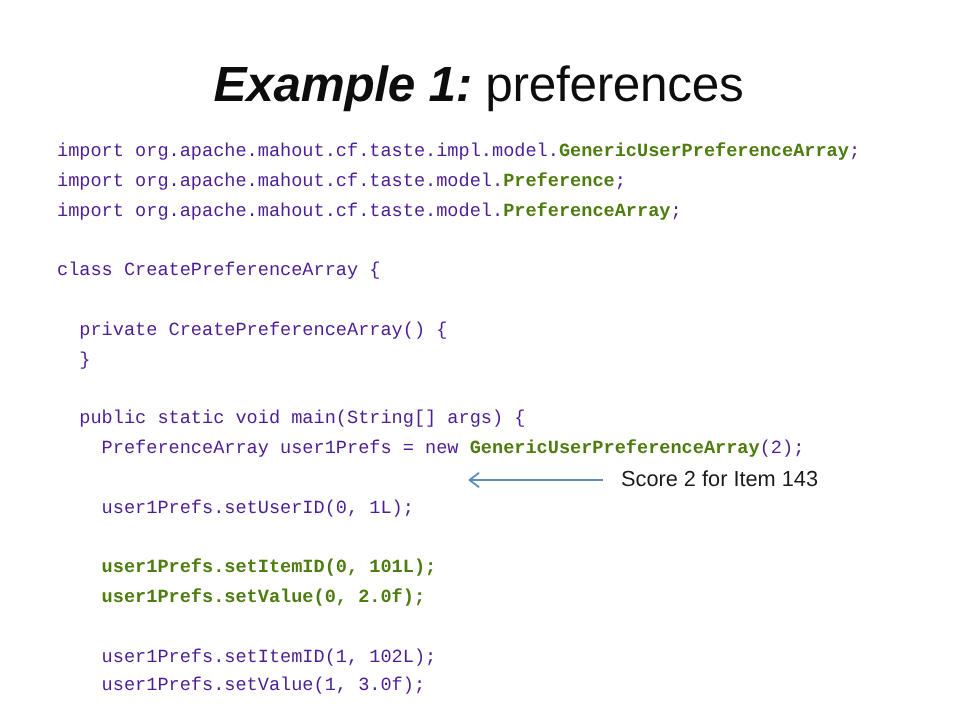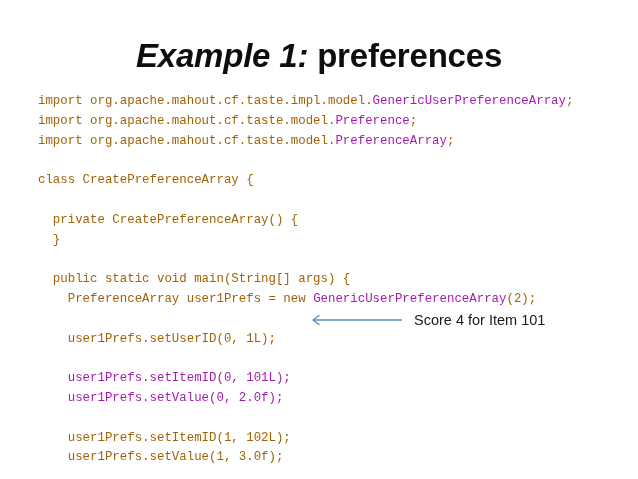--- a/index.html
+++ b/index.html
@@ -24,21 +24,21 @@
     width: 638px;
     text-align: center;
     font-family: "Liberation Sans", sans-serif;
     font-size: 33px;
     line-height: 40px;
     color: #0d0d0d;
     white-space: nowrap;
     letter-spacing: -0.2px;
   }
   #slide-title .t-bold { font-weight: 700; font-style: italic; }
-  #slide-title .t-normal { font-weight: 700; }
+  #slide-title .t-normal { font-weight: 400; }
 
   
   #code-block {
     position: absolute;
     left: 38px;
     top: 92px;
     width: 580px;
     font-family: "Liberation Mono", "DejaVu Sans Mono", monospace;
     font-size: 12.4px;
     line-height: 19.8px;
@@ -47,26 +47,26 @@
   }
   .code-line {
     height: 19.8px;
     white-space: pre;
     color: #9a9a9a;
     font-weight: 400;
   }
   .code-line.blank { color: transparent; }
   .code-line.bold,
   .code-line .b {
-    font-weight: 400;
-    color: #a21caf;
+    font-weight: 700;
+    color: #4d7c0f;
   }
   .code-line .g {
     font-weight: 400;
-    color: #a16207;
+    color: #4c1d95;
   }
 
   
   #annotation-arrow {
     position: absolute;
     left: 308px;
     top: 311px;
     width: 96px;
     height: 18px;
   }
@@ -90,13 +90,13 @@
 
 <div id="code-block"><div class="code-line"><span class="g">import org.apache.mahout.cf.taste.impl.model.</span><span class="b">GenericUserPreferenceArray</span><span class="g">;</span></div><div class="code-line"><span class="g">import org.apache.mahout.cf.taste.model.</span><span class="b">Preference</span><span class="g">;</span></div><div class="code-line"><span class="g">import org.apache.mahout.cf.taste.model.</span><span class="b">PreferenceArray</span><span class="g">;</span></div><div class="code-line blank">&nbsp;</div><div class="code-line"><span class="g">class CreatePreferenceArray {</span></div><div class="code-line blank">&nbsp;</div><div class="code-line"><span class="g">  private CreatePreferenceArray() {</span></div><div class="code-line"><span class="g">  }</span></div><div class="code-line blank">&nbsp;</div><div class="code-line"><span class="g">  public static void main(String[] args) {</span></div><div class="code-line"><span class="g">    PreferenceArray user1Prefs = new </span><span class="b">GenericUserPreferenceArray</span><span class="g">(2);</span></div><div class="code-line blank">&nbsp;</div><div class="code-line"><span class="g">    user1Prefs.setUserID(0, 1L);</span></div><div class="code-line blank">&nbsp;</div><div class="code-line"><span class="b">    user1Prefs.setItemID(0, 101L);</span></div><div class="code-line"><span class="b">    user1Prefs.setValue(0, 2.0f);</span></div><div class="code-line blank">&nbsp;</div><div class="code-line"><span class="g">    user1Prefs.setItemID(1, 102L);</span></div><div class="code-line"><span class="g">    user1Prefs.setValue(1, 3.0f);</span></div><div class="code-line blank">&nbsp;</div></div>
 
 <div id="annotation-arrow">
   <svg width="96" height="18" viewBox="0 0 96 18" xmlns="http://www.w3.org/2000/svg" aria-hidden="true">
     <line id="arrow-shaft" x1="6" y1="9" x2="94" y2="9" stroke="#5b8db8" stroke-width="1.4"></line>
     <polyline id="arrow-head" points="11,4.5 5,9 11,13.5" fill="none" stroke="#5b8db8" stroke-width="1.4" stroke-linecap="round" stroke-linejoin="round"></polyline>
   </svg>
 </div>
 
-<div id="annotation-label">Score 4 for Item 101</div>
+<div id="annotation-label">Score 2 for Item 143</div>
 
 </body></html>

